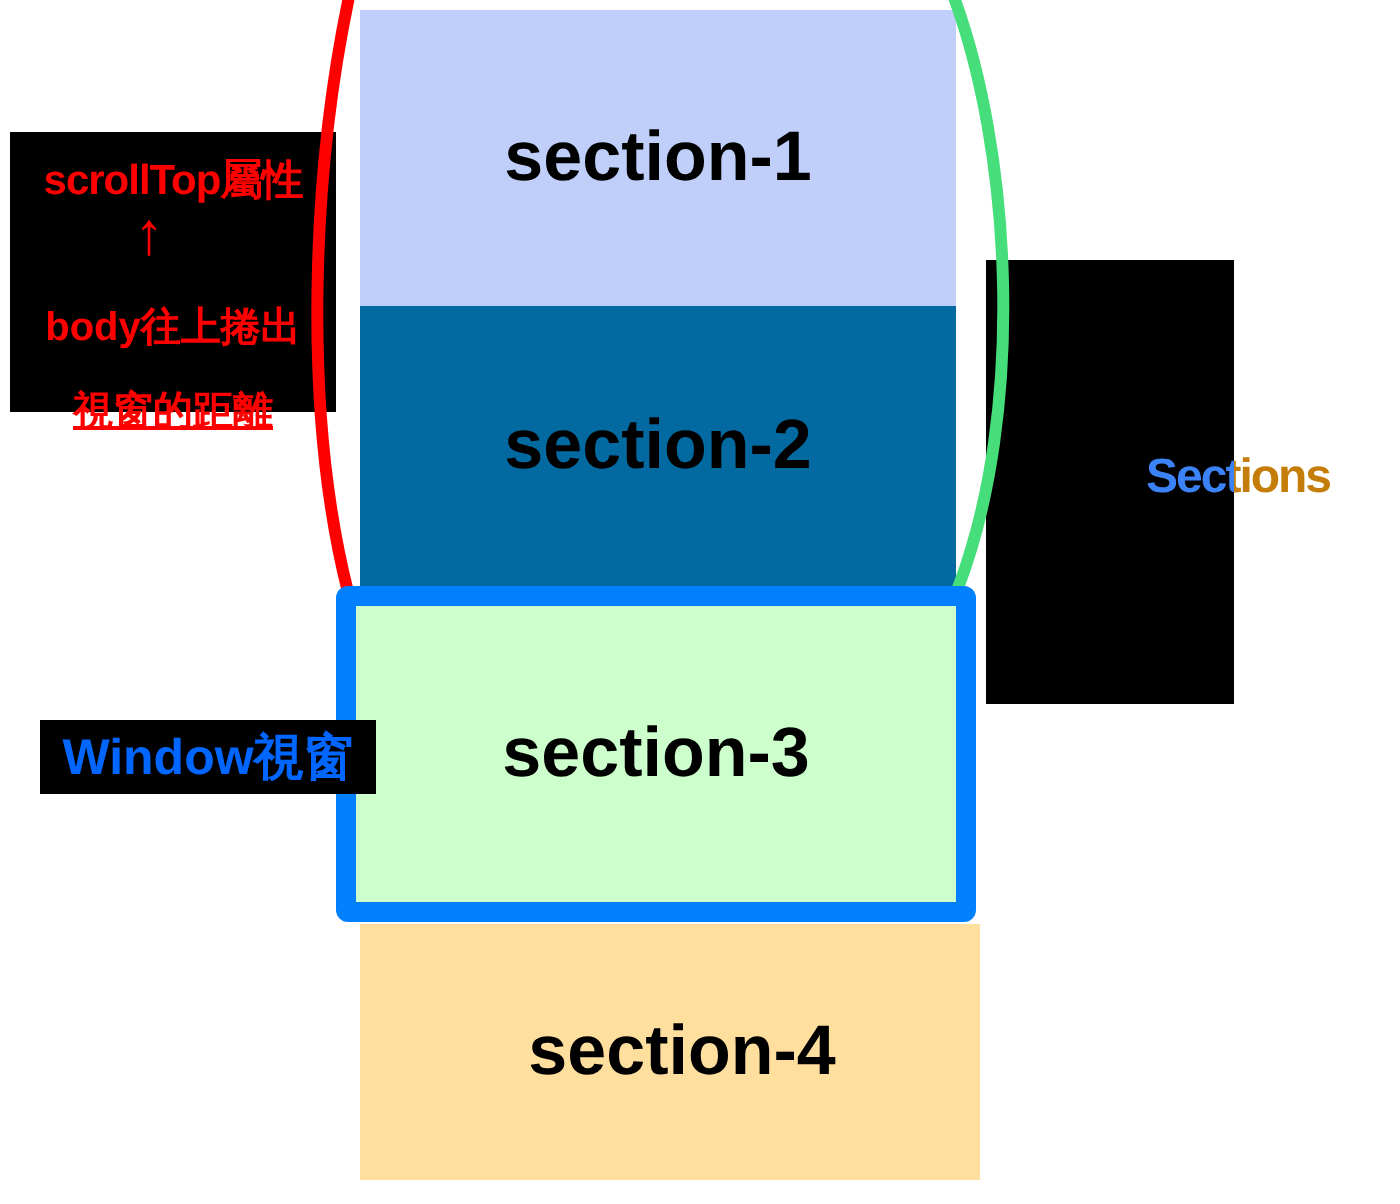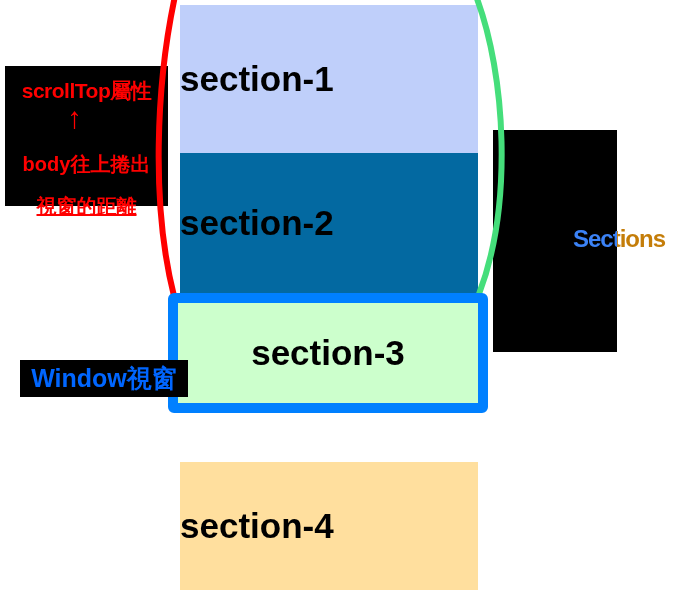--- a/index.html
+++ b/index.html
@@ -34,39 +34,39 @@
   }
   #scroll-annotation .line2, #scroll-annotation .line3 {
     font-size: 20px; font-weight: bold; letter-spacing: 0px;
     line-height: 1.1; white-space: nowrap; margin-top: 20px;
   }
 
   
   .section-block {
     left: 180px; width: 298px;
     z-index: 1;
-    display: flex; align-items: center; 
+    display: flex; align-items: center; justify-content: center;
   }
   .section-label {
     font-size: 35px; font-weight: bold; color: #000000;
     letter-spacing: 0px;
   }
   #section-1 { top: 5px;   height: 148px; }
   #section-2 { top: 153px; height: 140px; }
-  #section-4 { top: 462px; height: 128px; }
+  #section-4 { top: 462px; height: 128px; padding-left: 12px; }
 
   
   #arcs {
     left: 0; top: 0; width: 700px; height: 602px;
     z-index: 2; pointer-events: none;
   }
 
   
   #window-viewport {
-    left: 168px; top: 293px; width: 320px; height: 120px;
+    left: 168px; top: 293px; width: 320px; height: 168px;
     box-sizing: border-box;
     border: 10px solid #0080ff;
     border-radius: 6px;
     z-index: 3;
     display: flex; align-items: center; justify-content: center;
   }
 
   
   #window-label-box {
     left: 20px; top: 360px; width: 168px; height: 37px;

